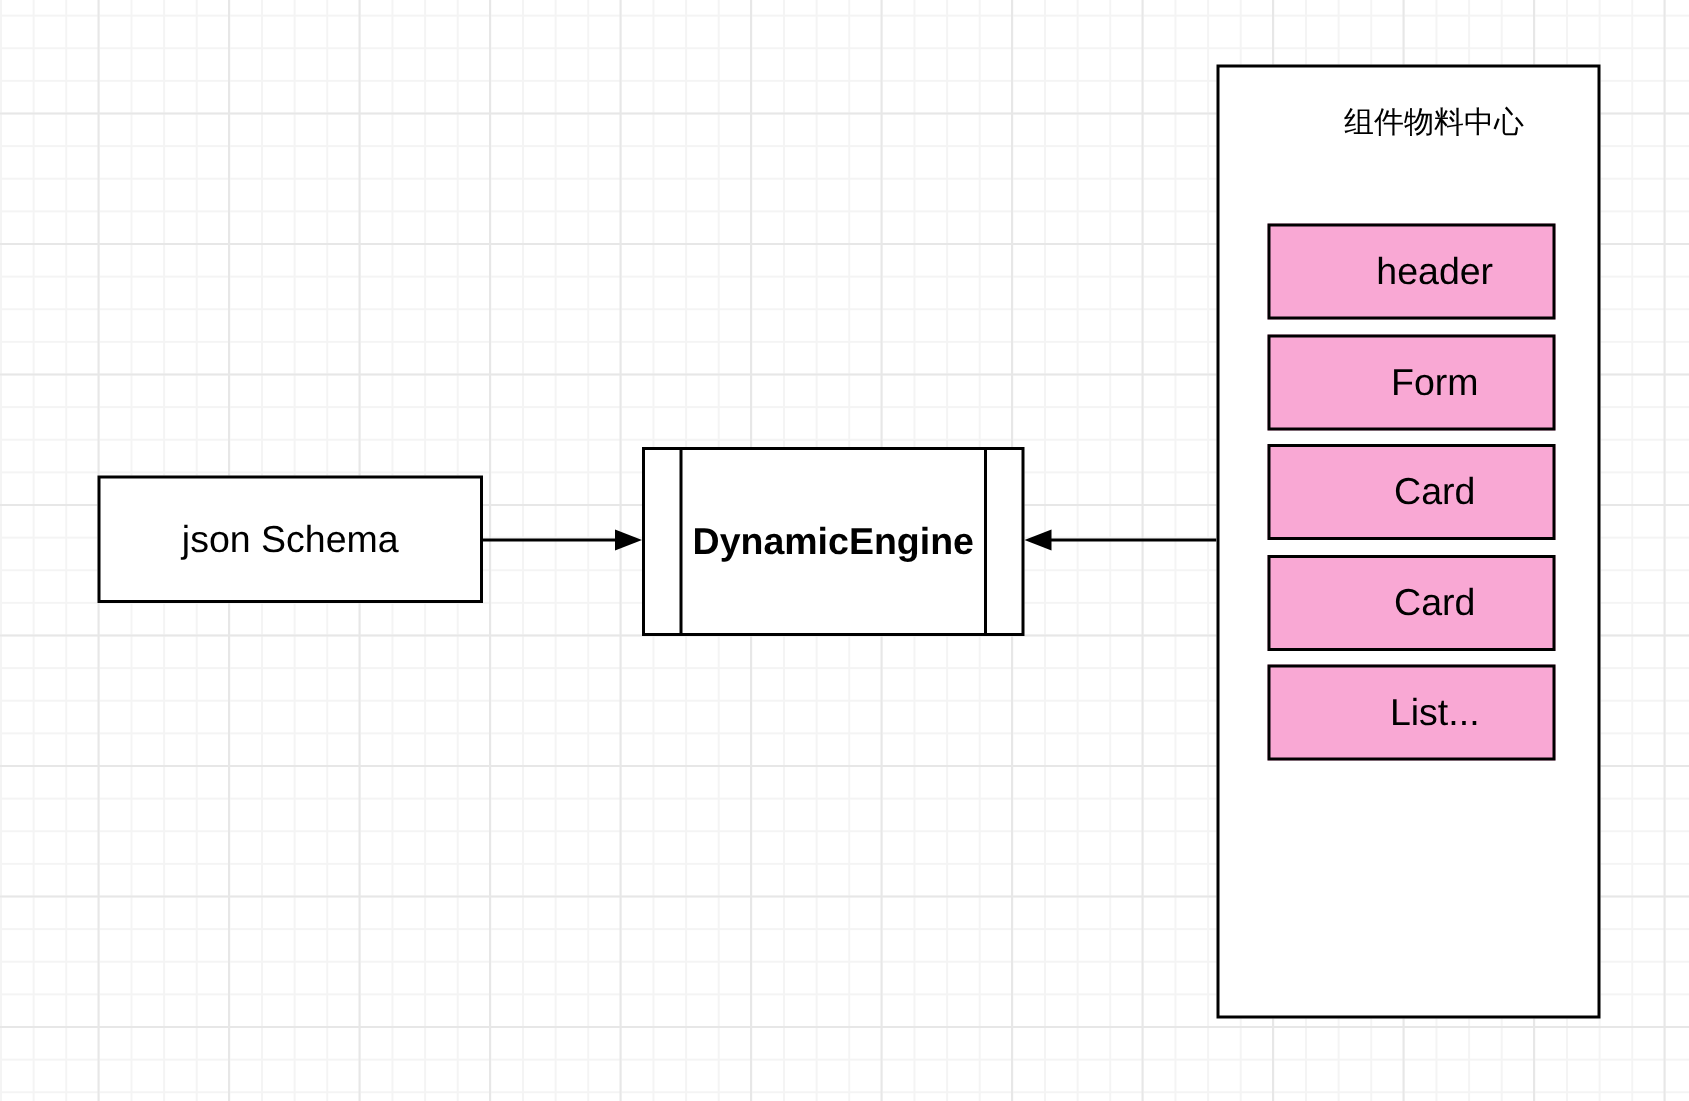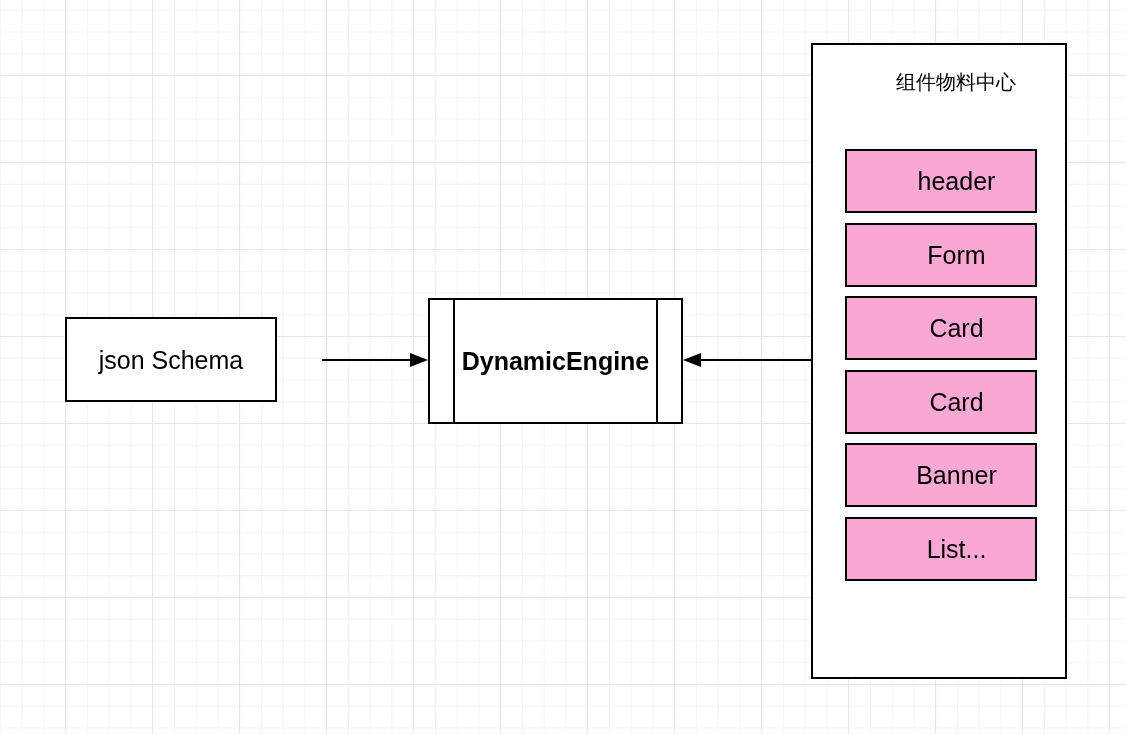--- a/index.html
+++ b/index.html
@@ -34,21 +34,21 @@
     border: 2px solid #000000;
     display: flex;
     align-items: center;
     justify-content: center;
     font-size: 25px;
     line-height: 1.2;
     text-align: center;
   }
   .node-json-schema {
     left: 65px; top: 317px;
-    width: 212px; height: 85px;
+    width: 257px; height: 85px;
   }
   .node-dynamic-engine {
     left: 428px; top: 298px;
     width: 255px; height: 126px; font-weight: bold;
   }
   .inset-bar {
     position: absolute;
     top: 0; bottom: 0;
     width: 2px;
     background: #000000;
@@ -115,18 +115,17 @@
     <span>DynamicEngine</span>
   </div>
 
   <div class="node node-container">
     <div class="container-title">组件物料中心</div>
     <div class="item-list">
       <div class="item">header</div>
       <div class="item">Form</div>
       <div class="item">Card</div>
       <div class="item">Card</div>
-      <div class="item">Banner</div>
       <div class="item">List...</div>
     </div>
   </div>
 
 </div>
 
 </body></html>

